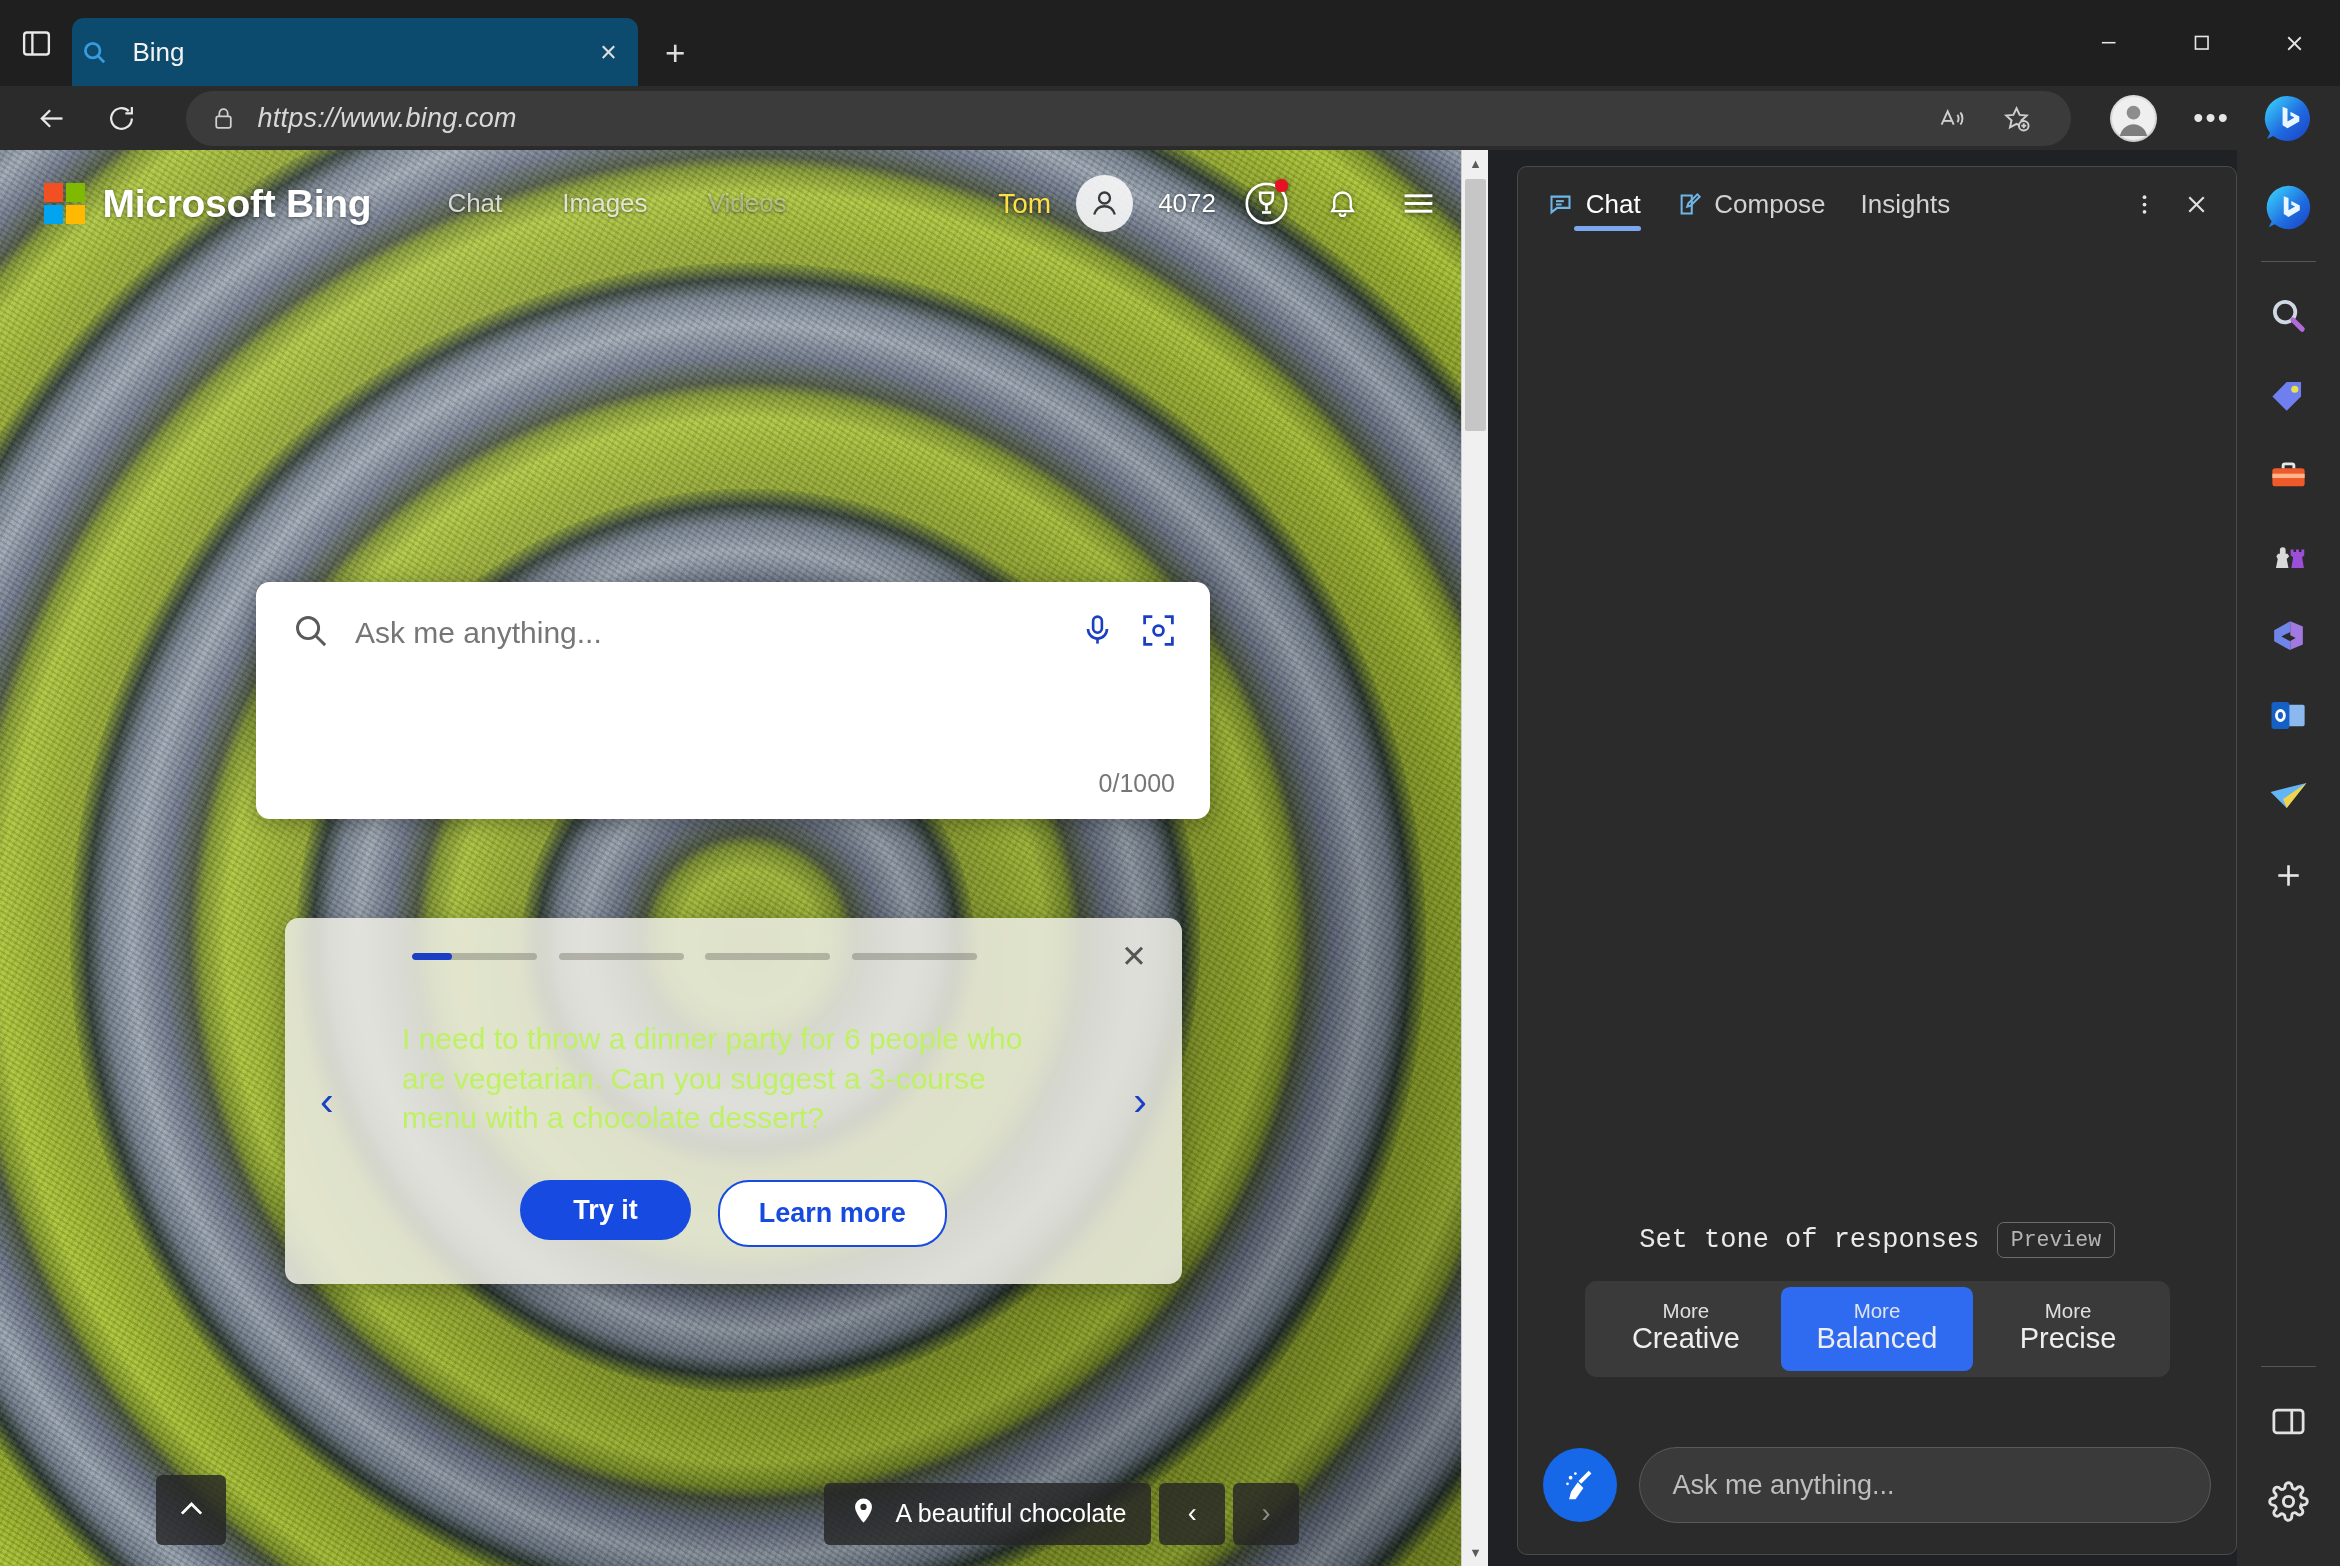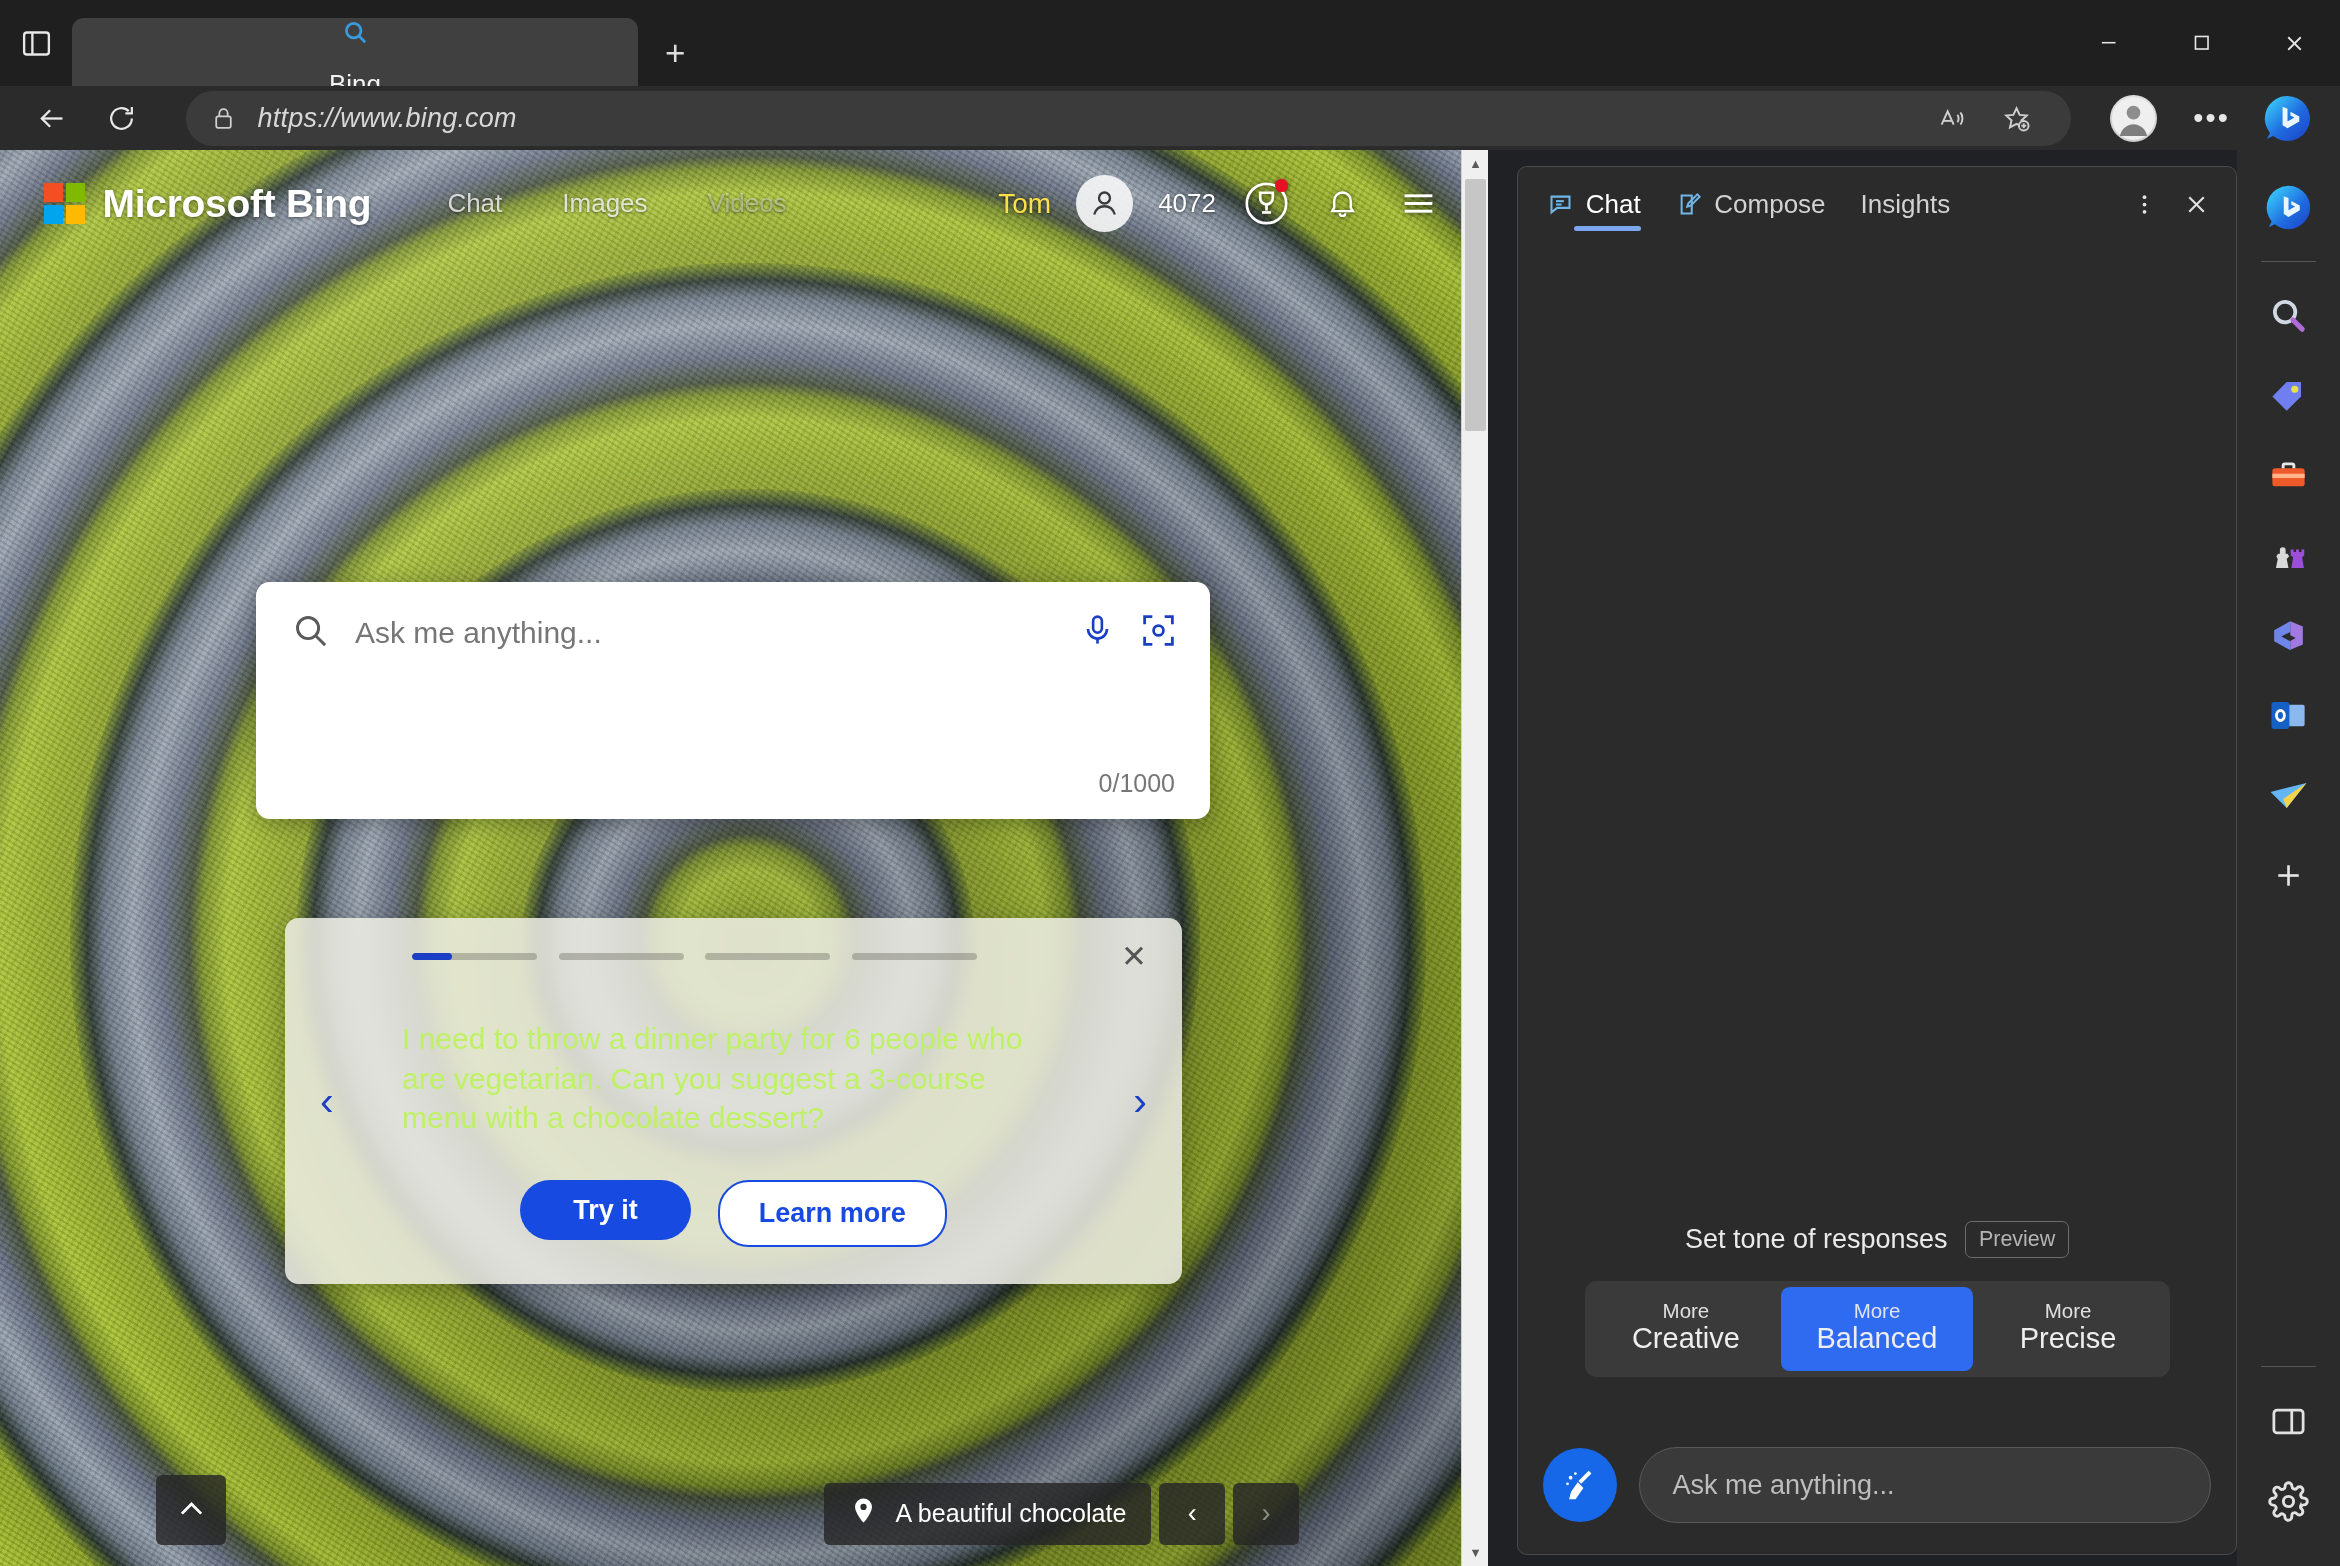--- a/index.html
+++ b/index.html
@@ -16,24 +16,23 @@
   .titlebar {
     position: absolute; left: 0; top: 0; width: 2341px; height: 86px;
     background: #1f1f1f; display: flex; align-items: flex-end;
   }
   .tab-strip-btn {
     width: 72px; height: 86px; display: flex; align-items: center; justify-content: center;
     color: #e8e8e8;
   }
   .tab {
     width: 566px; height: 68px; margin-bottom: 0;
-    background: #404040; border-radius: 11.7px 11.7px 0 0;
-    display: flex; align-items: center; padding: 0 32px; gap: 21.5px;
+    background: #0c4a6e; border-radius: 11.7px 11.7px 0 0;
+    display: flex; align-items: center; padding: 0 6px; gap: 21.5px;
     position: relative;
-    flex-direction: column;
   }
   .tab-fav {
     width: 33px; height: 33px; display:flex; align-items:center; justify-content:center;
   }
   .tab-title { color: #f2f2f2; font-size: 26px; flex: 1; white-space: nowrap; }
   .tab-close, .tab-new {
     width: 47px; height: 47px; border-radius: 5.9px;
     display: flex; align-items: center; justify-content: center;
     color: #ddd; font-size: 29px; line-height: 1;
   }
@@ -202,21 +201,21 @@
   .cp-tab.active { color: #fff; }
   .cp-tab.active::after {
     content: ""; position: absolute; left: 27px; right: 0; bottom: 0; height: 4.9px;
     background: #7ba7f0; border-radius: 2.9px;
   }
   .cp-tab.plain::after { display: none; }
   .cp-head-actions { margin-left: auto; display: flex; align-items: center; gap: 25px; padding-bottom: 11.7px; }
   .cp-ico { color: #e2e2e2; display: flex; align-items: center; justify-content: center; }
 
   .cp-body { flex: 1; display: flex; flex-direction: column; justify-content: flex-end; padding: 0 25px 0 25px; }
-  .tone-label { display: flex; align-items: center; justify-content: center; gap: 17.6px; margin-bottom: 21.5px; }
+  .tone-label { display: flex; align-items: center; justify-content: center; gap: 17.6px; margin-bottom: 21.5px; font-family: Liberation Mono, monospace; }
   .tone-label .txt { color: #eaeaea; font-size: 27px; }
   .preview-chip {
     border: 1px solid #6d6d6d; border-radius: 6.8px; color: #b4b4b4; font-size: 21.5px;
     padding: 4.9px 12.7px;
   }
   .tone-group {
     display: flex; background: #3a3a3a; border-radius: 11.7px; padding: 5.9px;
     margin: 2px auto 70px auto; width: 585px;
   }
   .tone-opt {

